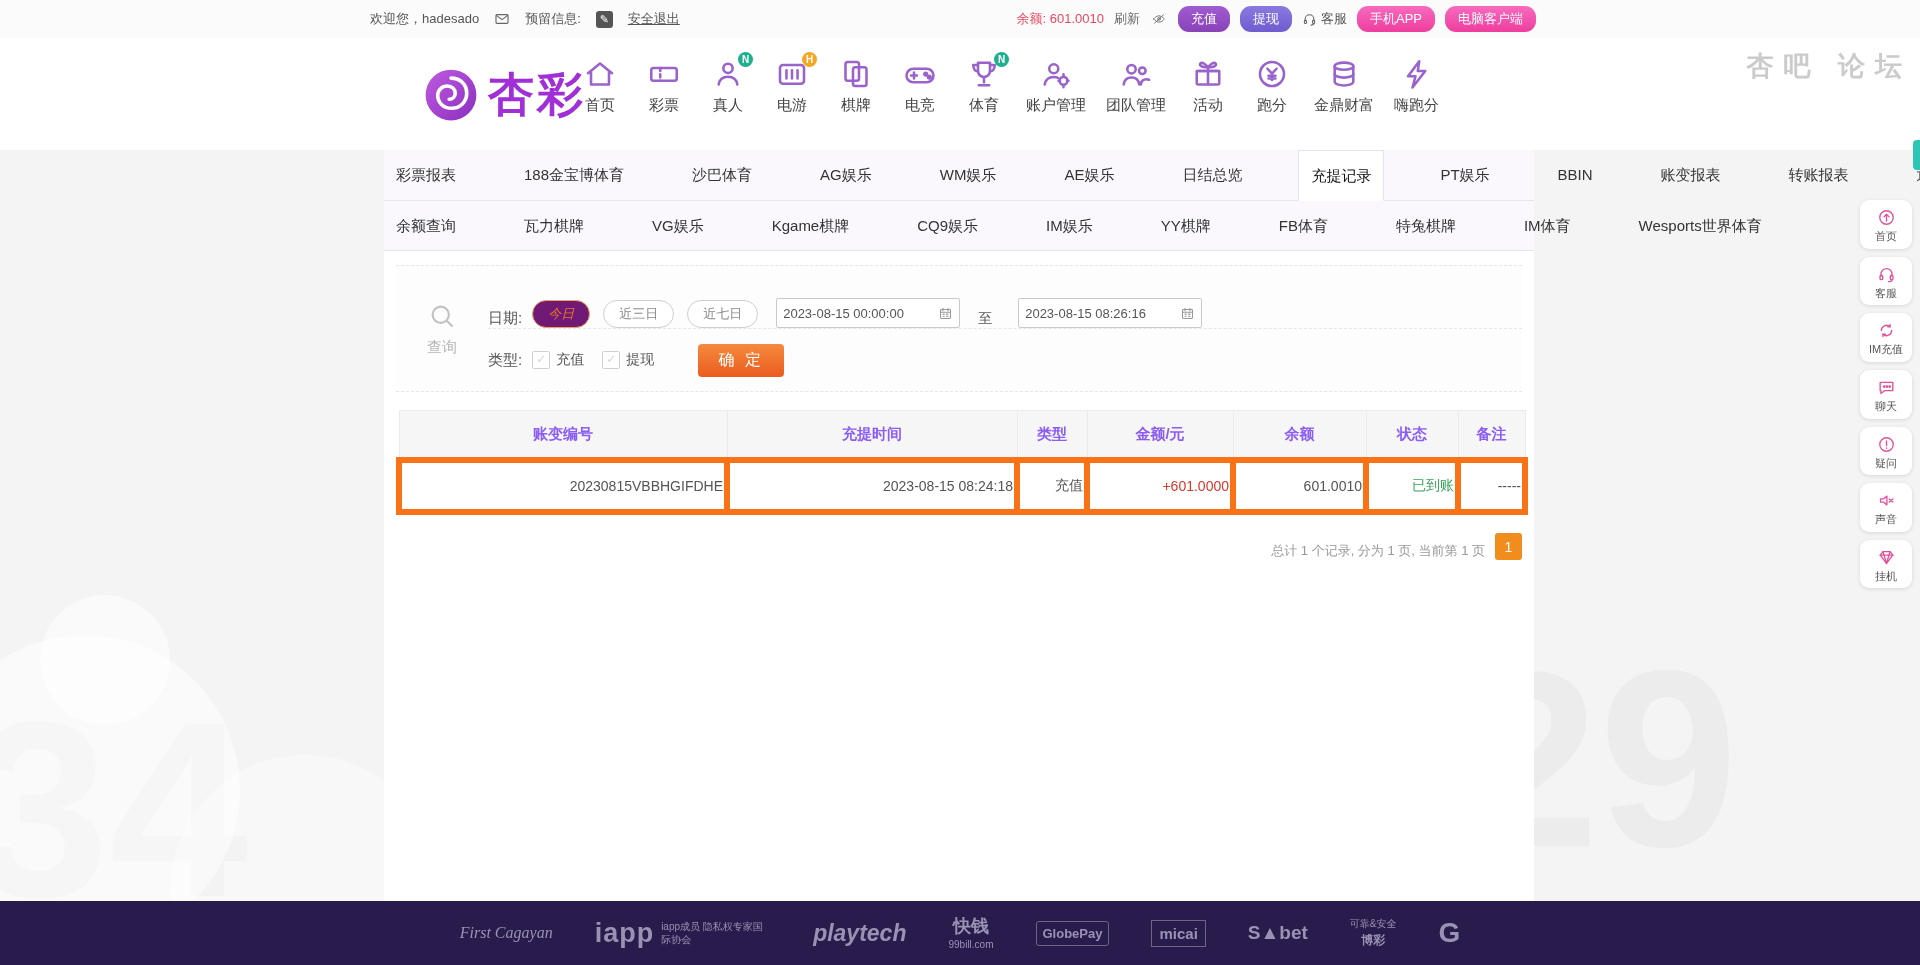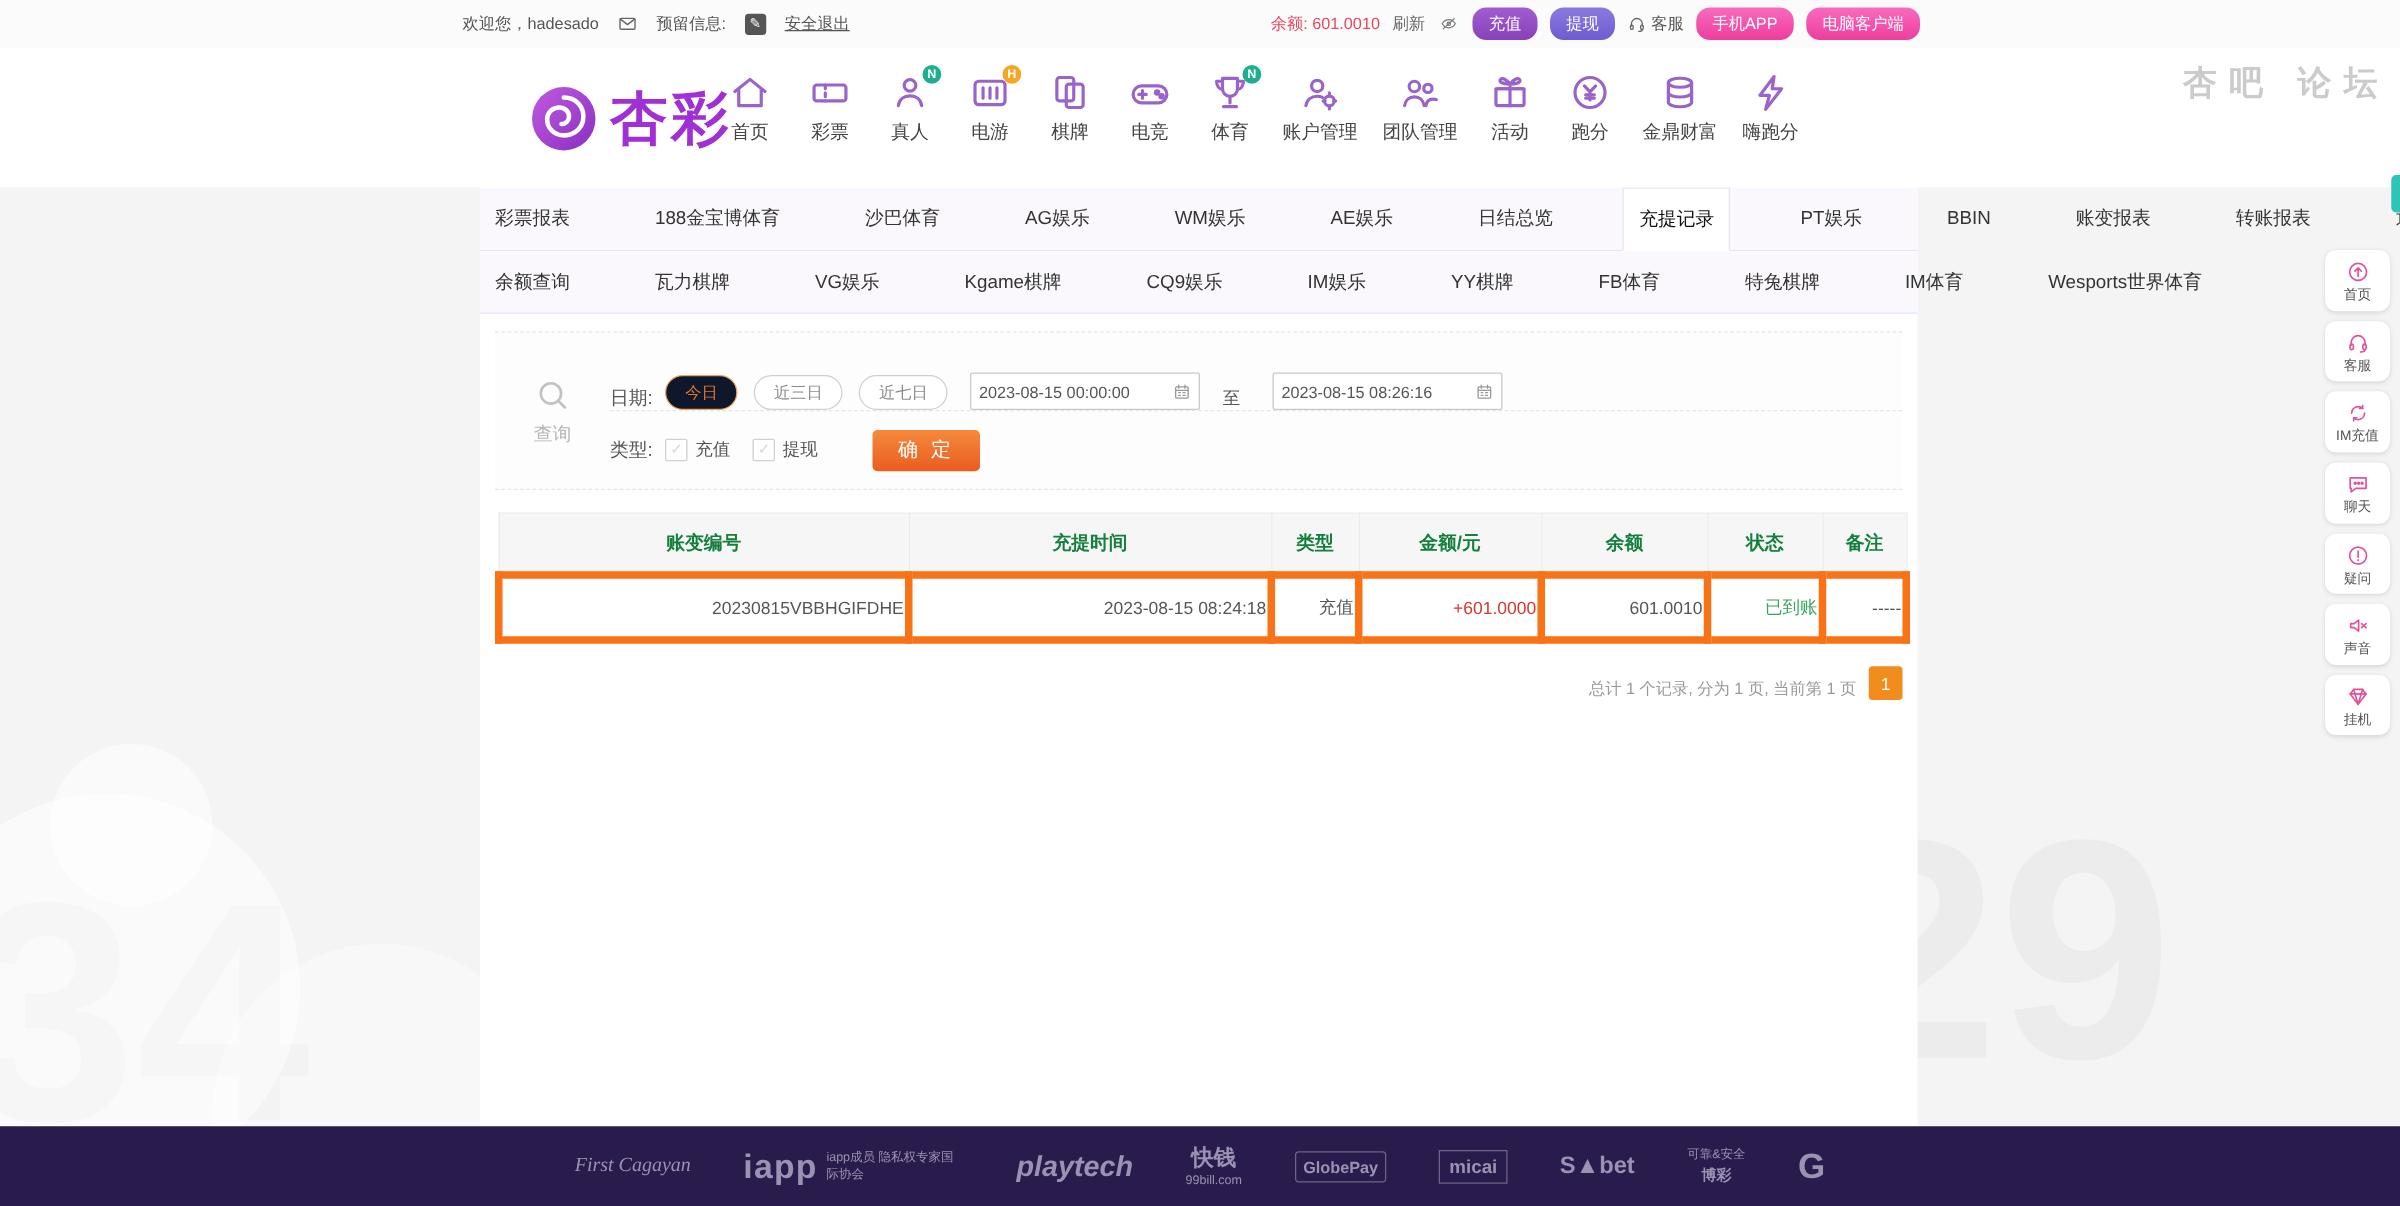--- a/index.html
+++ b/index.html
@@ -65,32 +65,32 @@
   
   .query{margin:14px 12px 0;display:flex;border-top:1px dashed #e6e6e6;border-bottom:1px dashed #e6e6e6;background:#fdfdfd;}
   .q-left{width:92px;display:flex;flex-direction:column;align-items:center;justify-content:center;color:#b5b5b5;gap:7px;font-size:15px;}
   .q-left .search-ic{width:30px;height:30px;color:#c2c2c2;}
   .q-main{flex:1;}
   .q-row{height:62px;display:flex;align-items:flex-end;gap:10px;border-bottom:1px dashed #e6e6e6;}
   .q-row2{height:62px;display:flex;align-items:center;gap:10px;}
   .q-label{font-size:15px;color:#555;}
   .pills{display:flex;gap:13px;}
   .pill{padding:4px 15px;border:1px solid #cfcfcf;border-radius:14px;font-size:13px;color:#8a8a8a;background:#fff;cursor:pointer;}
-  .pill.active{border-color:#f0a35e;color:#e8762a;background:#0f172a;}
+  .pill.active{border-color:#f0a35e;color:#e8762a;background:#701a75;font-style:italic;}
   .date-input{display:flex;align-items:center;justify-content:space-between;width:170px;height:28px;border:1px solid #c9c9c9;border-radius:2px;background:#fff;padding:0 6px;font-size:13px;color:#555;margin-left:8px;cursor:text;}
   .date-input .cal{width:15px;height:15px;color:#999;}
   .to{font-size:14px;color:#555;margin:0 8px;}
   .checks{display:flex;gap:18px;}
   .chk{display:flex;align-items:center;gap:6px;font-size:14px;color:#555;cursor:pointer;}
   .box{width:16px;height:16px;border:1px solid #d0d0d0;border-radius:2px;background:#fff;color:#d5d5d5;font-size:12px;line-height:15px;text-align:center;}
   .submit{margin-left:34px;width:86px;height:33px;background:linear-gradient(#f58a3c,#ea5c20);color:#fff;border:none;border-radius:4px;font-size:16px;letter-spacing:3px;cursor:pointer;font-family:inherit;}
 
   
   .rec-table{width:1126px;margin:18px 12px 0;border-collapse:collapse;table-layout:fixed;}
-  .rec-table th{background:#f6f6f6;border:1px solid #ebebeb;height:44px;font-size:15px;color:#15803d;font-weight:bold;}
+  .rec-table th{background:#f6f6f6;border:1px solid #ebebeb;height:44px;font-size:15px;color:#8b5cf6;font-weight:bold;}
   .rec-table td{border:6px solid #f97316;height:44px;text-align:right;font-size:14px;color:#555;background:#fff;}
   .rec-table td.amt{color:#d6382c;}
   .rec-table td.status{color:#3aa35c;}
 
   .pagination{width:1126px;margin:18px 12px 0;display:flex;justify-content:flex-end;align-items:flex-end;gap:10px;font-size:13px;color:#999;}
   .page-box{width:27px;height:27px;background:#f08d1d;color:#fff;border-radius:3px;display:flex;align-items:center;justify-content:center;font-size:14px;cursor:pointer;}
 
   
   .floatbar{position:absolute;right:8px;top:200px;width:52px;display:flex;flex-direction:column;gap:8px;z-index:6;}
   .float-item{background:#fff;border-radius:9px;box-shadow:0 1px 4px rgba(0,0,0,.12);padding:8px 2px 6px;display:flex;flex-direction:column;align-items:center;gap:3px;cursor:pointer;}

